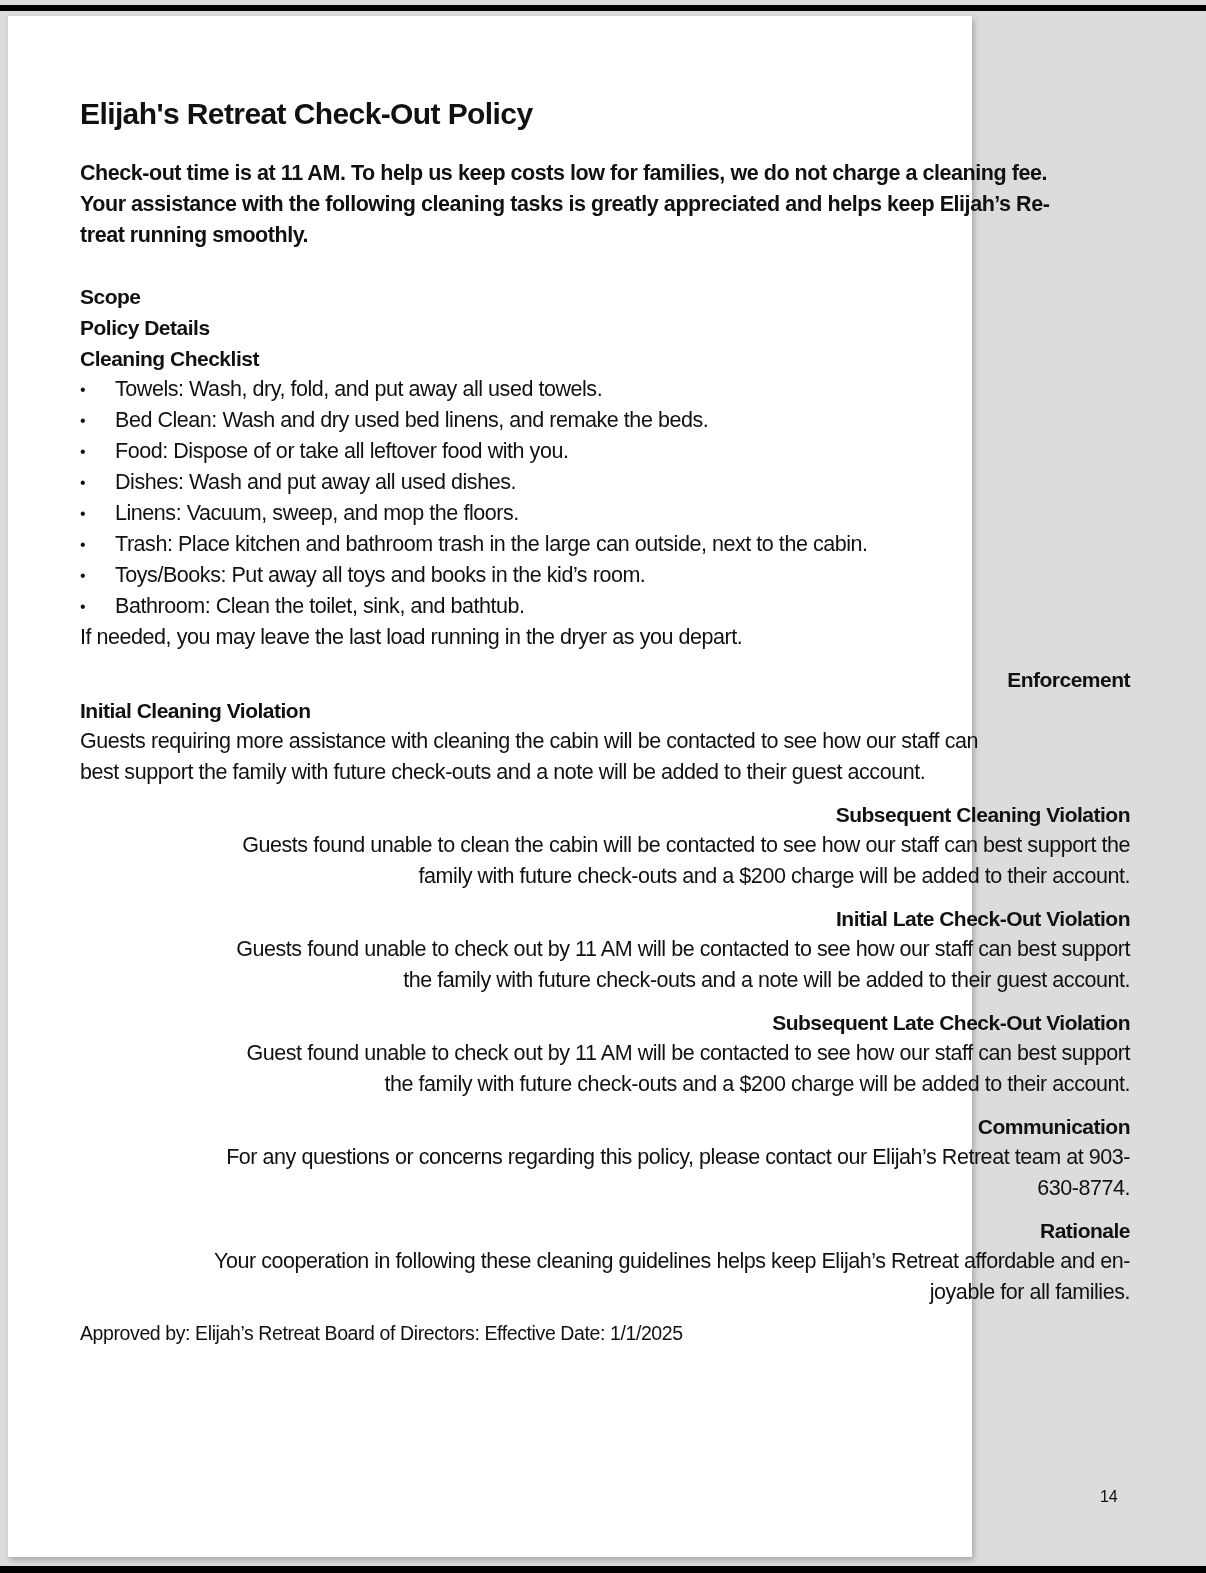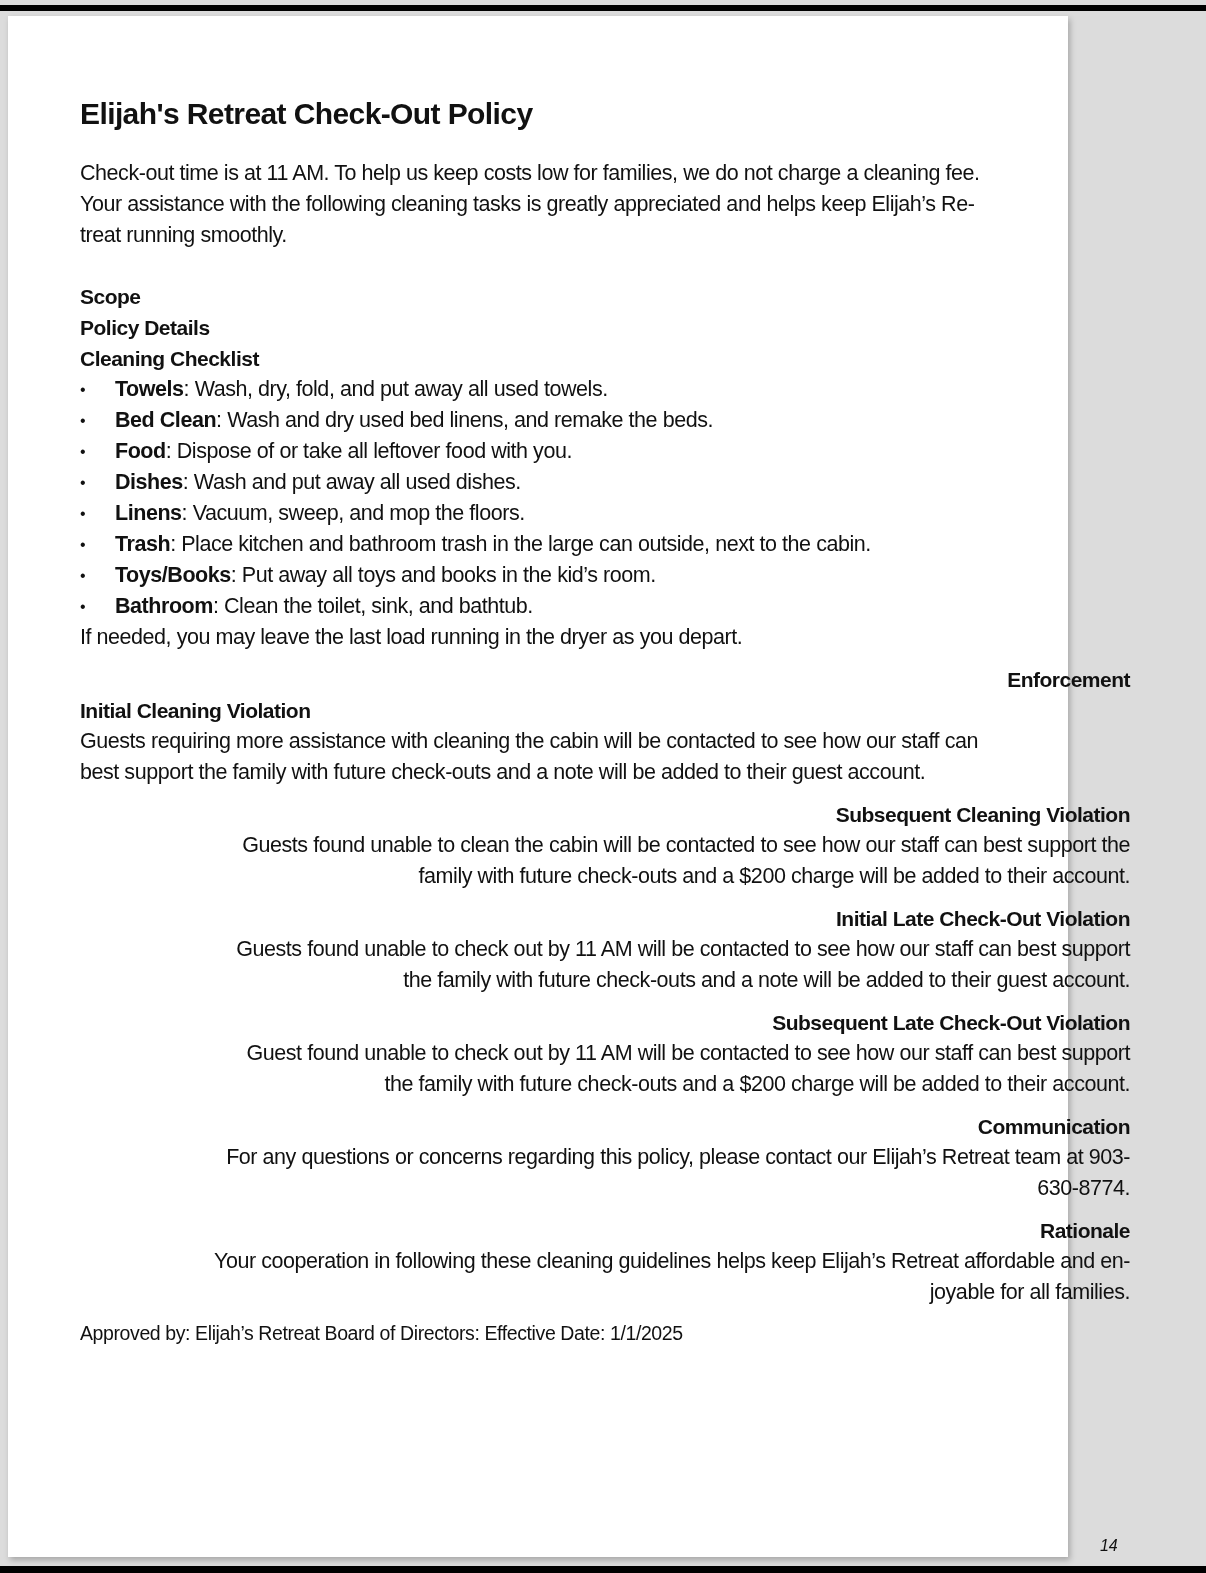--- a/index.html
+++ b/index.html
@@ -5,40 +5,40 @@
   html, body { margin: 0; padding: 0; }
   body {
     width: 1206px; height: 1573px; position: relative; overflow: hidden;
     background: #dcdcdc;
     font-family: "Liberation Sans", sans-serif;
     color: #111;
   }
   .top-bar { position: absolute; left: 0; top: 5px; width: 1206px; height: 6px; background: #000; }
   .bottom-bar { position: absolute; left: 0; top: 1566px; width: 1206px; height: 7px; background: #000; }
   .page {
-    position: absolute; left: 8px; top: 16px; width: 1060px; height: 1541px;
+    position: absolute; left: 8px; top: 16px; width: 964px; height: 1541px;
     background: #fff;
     box-shadow: 2px 3px 6px rgba(0,0,0,0.25);
   }
   .content { position: absolute; left: 72px; top: 78px; width: 1050px; }
   h1 {
     margin: 0; font-size: 30px; font-weight: bold; letter-spacing: -0.6px;
     line-height: 40px; font-family: "Liberation Sans", sans-serif;
   }
   p, .line { margin: 0; font-size: 21.5px; line-height: 31px; letter-spacing: -0.45px; }
-  .intro { margin-top: 24px; }
+  .intro { margin-top: 24px; font-weight: bold; }
   .h { font-weight: bold; font-size: 21px; line-height: 31px; letter-spacing: -0.5px; }
   .mt-big { margin-top: 30px; }
   .mt-sm { margin-top: 11px; text-align: right; }
   ul { list-style: none; margin: 0; padding: 0; }
   li { position: relative; padding-left: 35px; font-size: 21.5px; line-height: 31px; letter-spacing: -0.45px; }
   li .bullet { position: absolute; left: 0; top: 0; font-size: 16px; }
-  li b { font-weight: bold; }
+  li b { font-weight: normal; }
   .approved { margin-top: 11px; font-size: 19.5px; line-height: 28px; letter-spacing: -0.4px; }
-  .page-num { position: absolute; left: 1092px; top: 1521px; font-size: 16px; letter-spacing: -0.2px; font-style: italic; }
+  .page-num { position: absolute; left: 1092px; top: 1472px; font-size: 16px; letter-spacing: -0.2px; }
 </style>
 </head>
 <body>
 
 <div class="top-bar"></div>
 
 <div class="page">
   <div class="content">
     <h1>Elijah's Retreat Check-Out Policy</h1>
 

